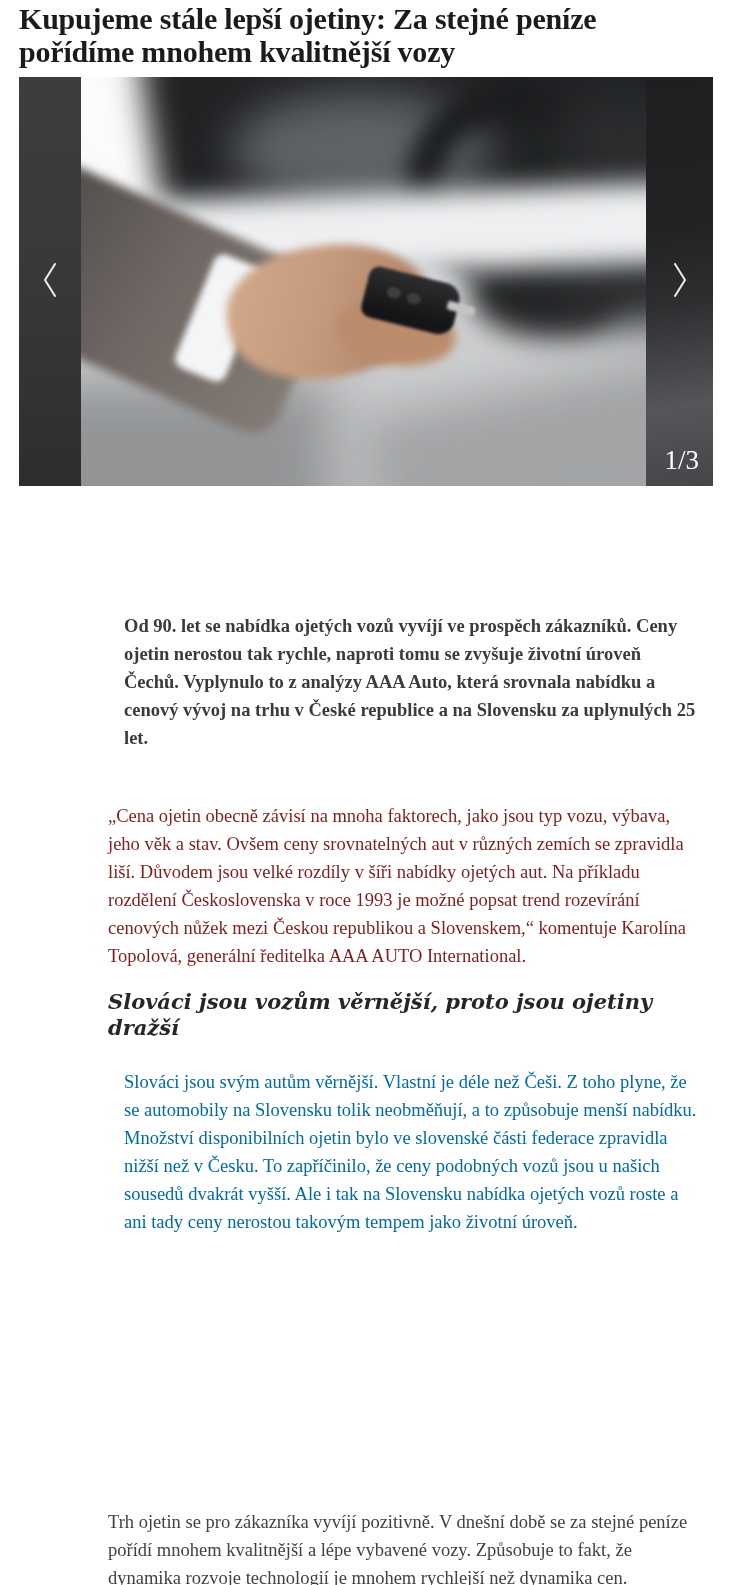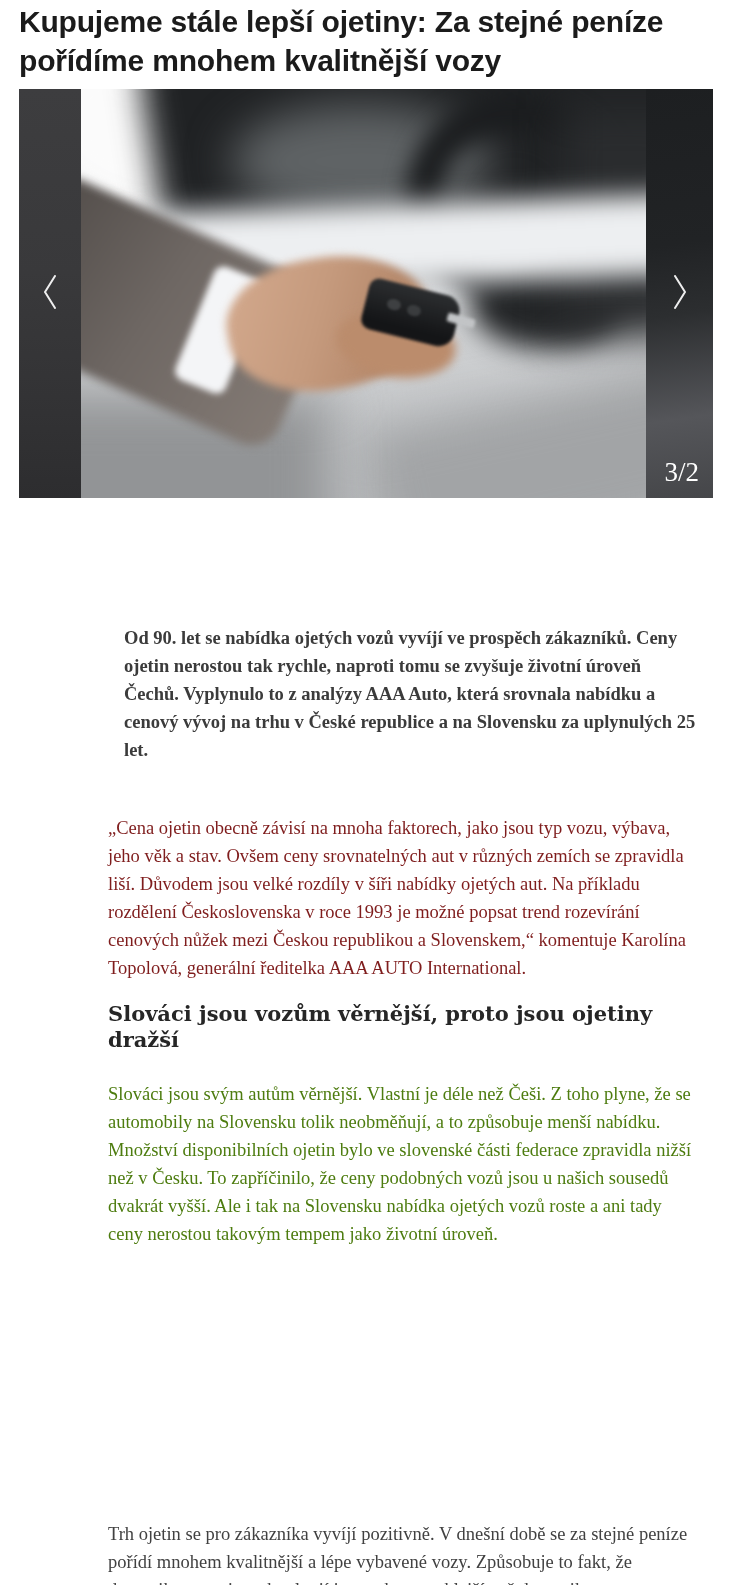--- a/index.html
+++ b/index.html
@@ -13,25 +13,25 @@
     color: #3f3f3f;
     position: relative;
     height: 1585px;
     overflow: hidden;
   }
 
   
   .headline {
     margin: 2px 17px 0 19px;
     font-size: 30px;
-    line-height: 39px;
+    line-height: 33px;
     font-weight: 700;
     color: #1b1b1b;
     letter-spacing: -0.2px;
-    font-family: Liberation Sans, sans-serif;
+    font-family: Liberation Serif, serif;
   }
 
   
   .carousel {
     margin: 9px 18px 0 19px;
     height: 409px;
     display: flex;
     position: relative;
     overflow: hidden;
     background: #2b2b2d;
@@ -172,24 +172,25 @@
     margin: 50px 0 0 0;
     color: #7f1d1d;
   }
   .subheading {
     margin: 19px 0 0 0;
     font-size: 21px;
     line-height: 26px;
     font-weight: 700;
     color: #262626;
     font-family: "DejaVu Serif", "Liberation Serif", serif;
+    font-style: italic;
   }
   .body-par {
-    margin: 27px 0 0 0;
-    color: #4d7c0f;
+    margin: 27px 0 0 16px;
+    color: #0369a1;
   }
   .outro-par {
     margin: 272px 0 8px 0;
     color: #414141;
   }
 </style>
 </head>
 <body>
 
 <h1 class="headline">Kupujeme stále lepší ojetiny: Za stejné peníze pořídíme mnohem kvalitnější vozy</h1>
@@ -223,21 +224,21 @@
     <div class="ph-fob-btn2"></div>
     <div class="ph-fob-key"></div>
   </div>
 
   <button class="strip strip-next">
     <span class="chevron">
       <svg width="22" height="40" viewBox="0 0 22 40">
         <polyline points="6,4 16,20 6,36" fill="none" stroke="#ffffff" stroke-width="2" stroke-linecap="round" stroke-linejoin="round"></polyline>
       </svg>
     </span>
-    <span class="counter">3/2</span>
+    <span class="counter">1/3</span>
   </button>
 
 </div>
 
 <div class="content">
   <p class="lead">Od 90. let se nabídka ojetých vozů vyvíjí ve prospěch zákazníků. Ceny ojetin nerostou tak rychle, naproti tomu se zvyšuje životní úroveň Čechů. Vyplynulo to z analýzy AAA Auto, která srovnala nabídku a cenový vývoj na trhu v České republice a na Slovensku za uplynulých 25 let.</p>
   <p class="quote-par">„Cena ojetin obecně závisí na mnoha faktorech, jako jsou typ vozu, výbava, jeho věk a stav. Ovšem ceny srovnatelných aut v různých zemích se zpravidla liší. Důvodem jsou velké rozdíly v šíři nabídky ojetých aut. Na příkladu rozdělení Československa v roce 1993 je možné popsat trend rozevírání cenových nůžek mezi Českou republikou a Slovenskem,“ komentuje Karolína Topolová, generální ředitelka AAA AUTO International.</p>
   <h3 class="subheading">Slováci jsou vozům věrnější, proto jsou ojetiny dražší</h3>
   <p class="body-par">Slováci jsou svým autům věrnější. Vlastní je déle než Češi. Z toho plyne, že se automobily na Slovensku tolik neobměňují, a to způsobuje menší nabídku. Množství disponibilních ojetin bylo ve slovenské části federace zpravidla nižší než v Česku. To zapříčinilo, že ceny podobných vozů jsou u našich sousedů dvakrát vyšší. Ale i tak na Slovensku nabídka ojetých vozů roste a ani tady ceny nerostou takovým tempem jako životní úroveň.</p>
   <p class="outro-par">Trh ojetin se pro zákazníka vyvíjí pozitivně. V dnešní době se za stejné peníze pořídí mnohem kvalitnější a lépe vybavené vozy. Způsobuje to fakt, že dynamika rozvoje technologií je mnohem rychlejší než dynamika cen.</p>

